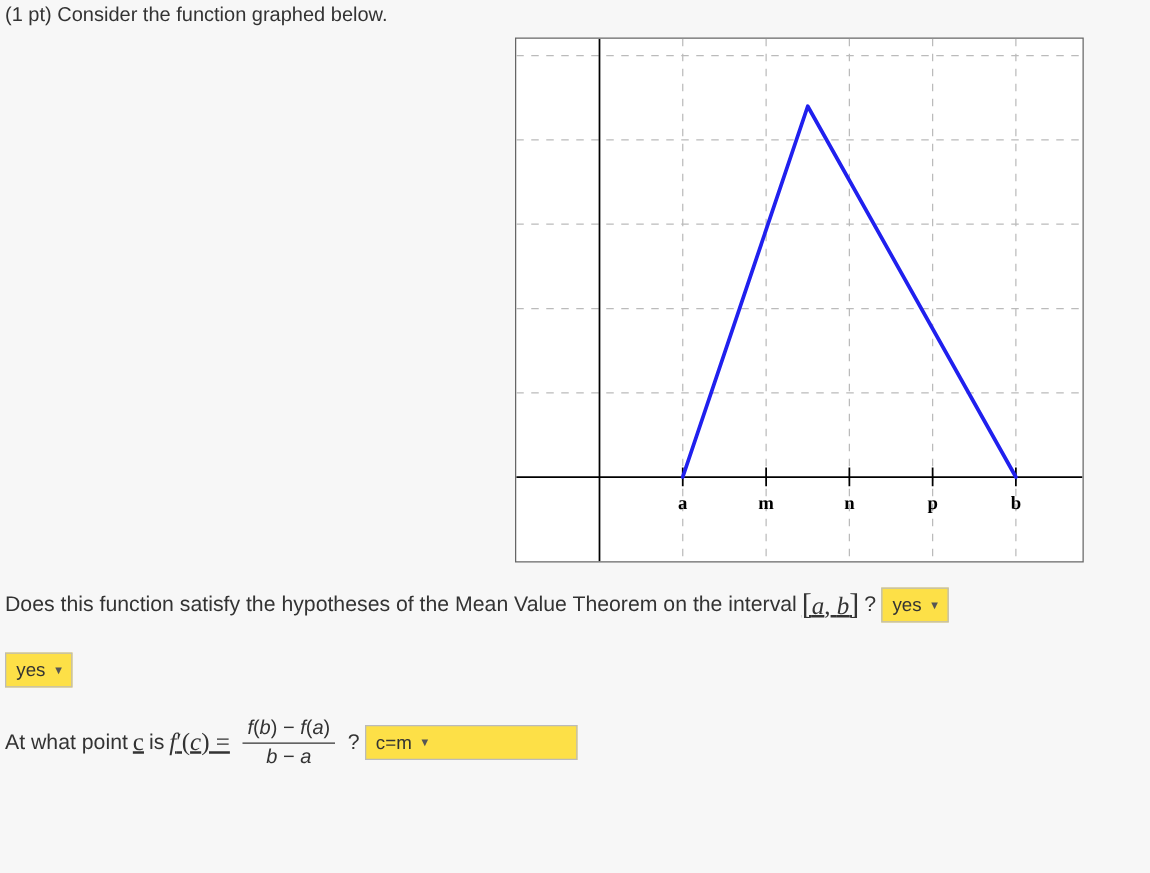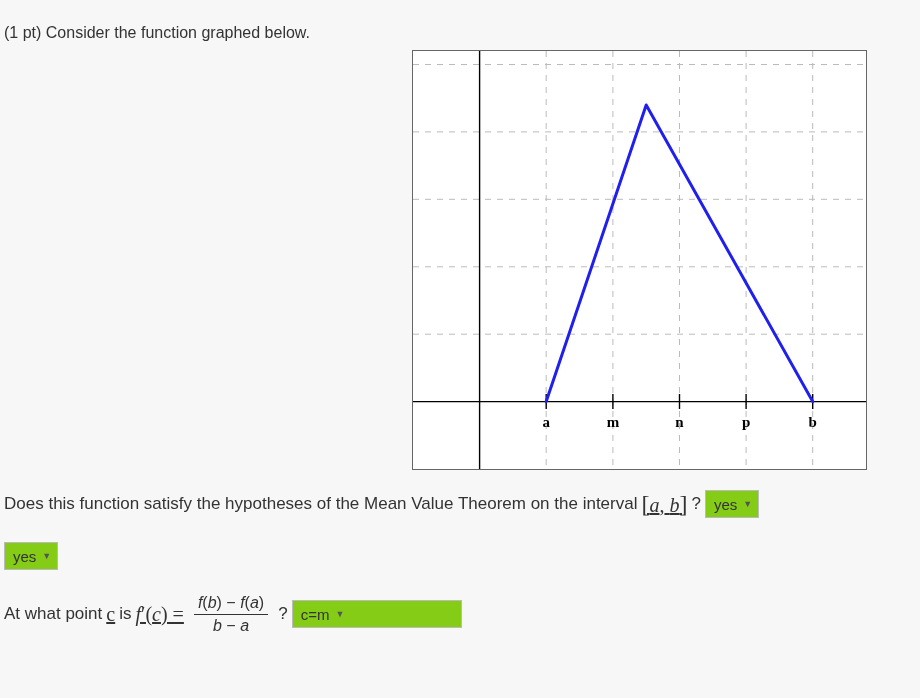--- a/index.html
+++ b/index.html
@@ -7,21 +7,20 @@
       margin: 0;
       padding: 0;
       font-family: Arial, Helvetica, sans-serif;
       font-size: 16px;
       color: #333;
       background: #f7f7f7;
       width: 920px;
     }
     .content {
       padding: 4px 0 20px 4px;
-      margin-top: 20px;
     }
     .prompt-line {
       margin: 0 0 8px 0;
       font-size: 16px;
     }
     .graph-wrap {
       width: 455px;
       height: 420px;
       margin: 0 0 20px 408px;
       border: 1px solid #666;
@@ -40,21 +39,21 @@
       font-family: "Times New Roman", Georgia, serif;
       font-size: 20px;
       text-decoration: underline;
     }
     .math .it { font-style: italic; }
     .math .bracket { font-size: 24px; }
     .select-box {
       display: inline-flex;
       align-items: center;
       border: 1px solid #bbb;
-      background: #84cc16;
+      background: #fde047;
       height: 28px;
       padding: 0 6px 0 8px;
       font-size: 15px;
       cursor: pointer;
       gap: 6px;
     }
     .select-box .caret {
       font-size: 9px;
       color: #555;
     }

